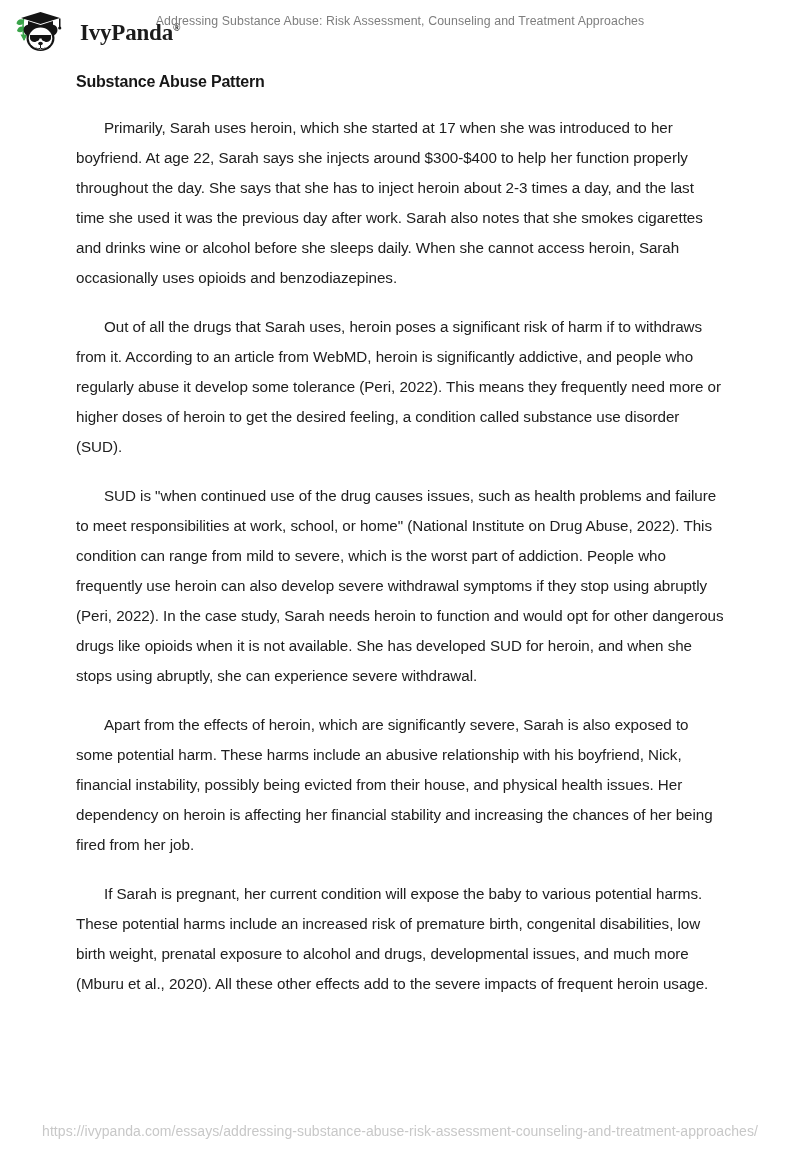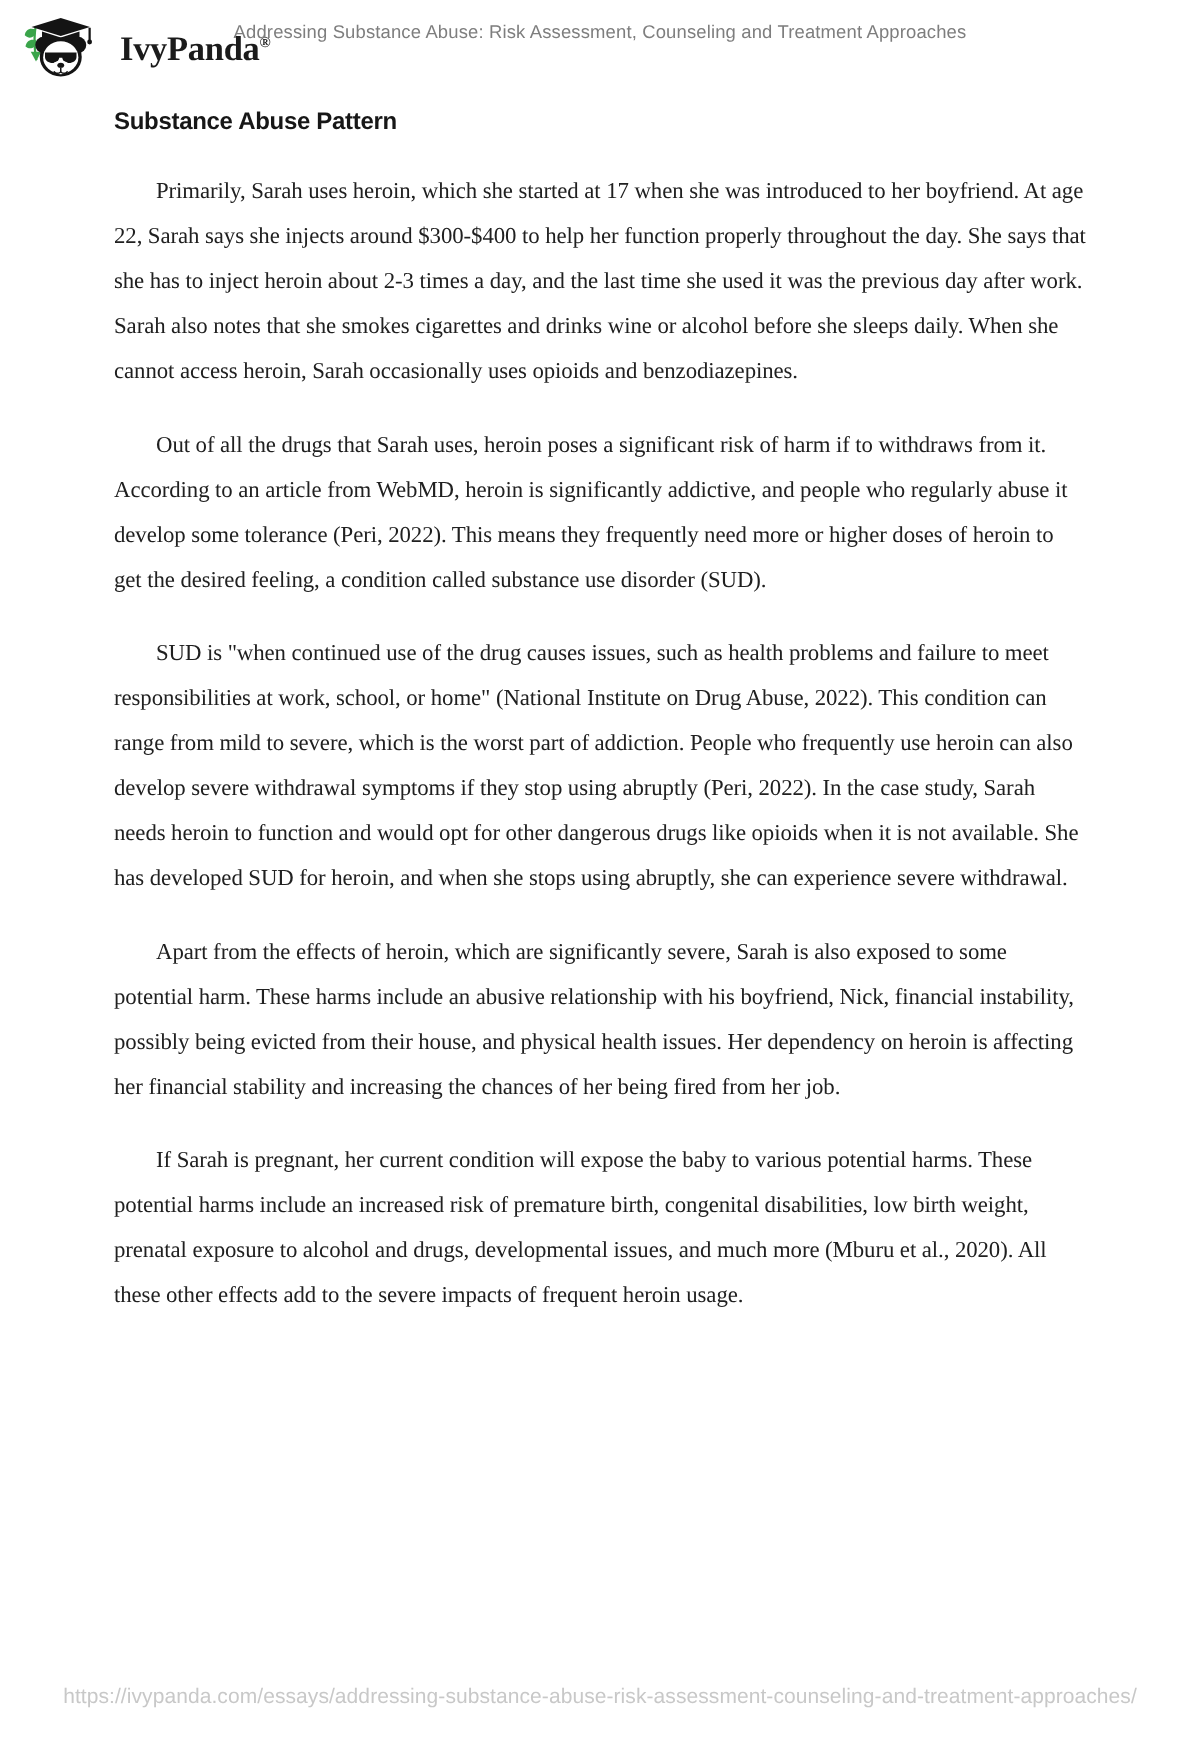--- a/index.html
+++ b/index.html
@@ -82,21 +82,20 @@
     margin-top: 24px;
   }
   p.body-text {
     font-size: 15.2px;
     line-height: 30px;
     color: #202020;
     margin: 0 0 19px 0;
     text-indent: 28px;
     text-align: left;
     letter-spacing: -0.05px;
-    font-family: Liberation Serif, serif;
   }
   p.body-text.last {
     margin-bottom: 0;
   }
 
   
   .page-footer {
     position: absolute;
     left: 0;
     bottom: 20px;

